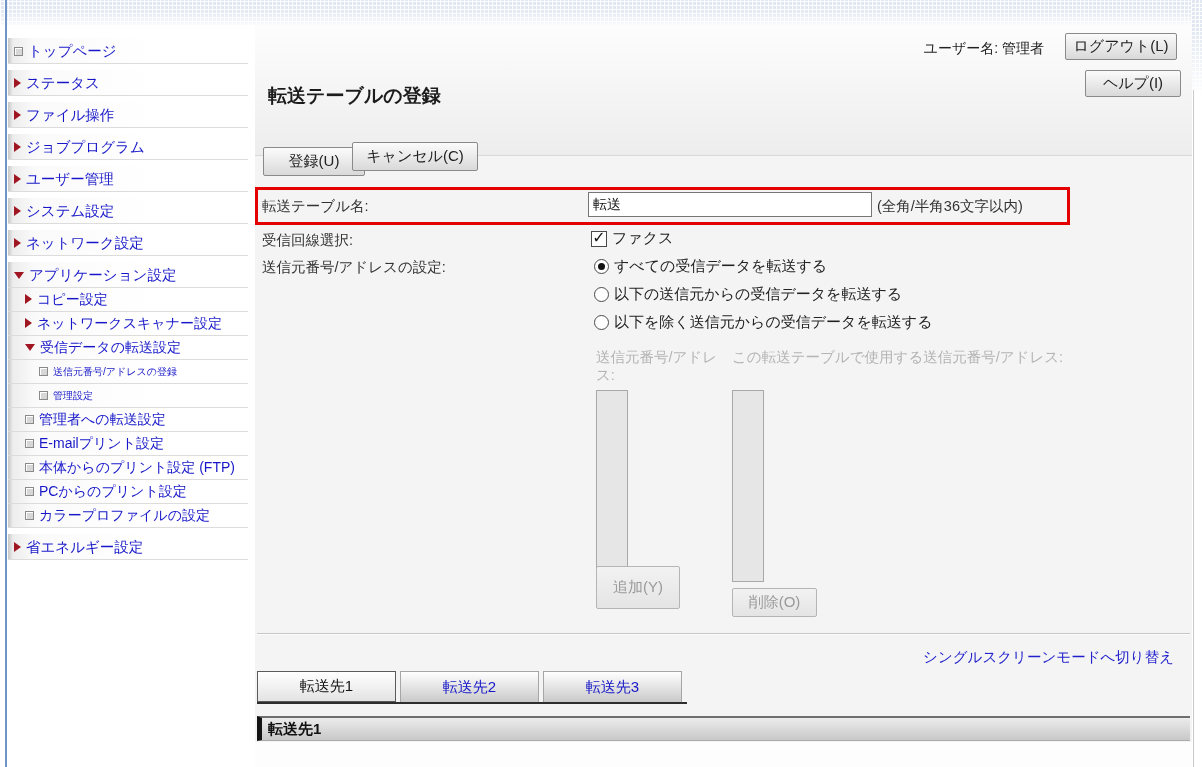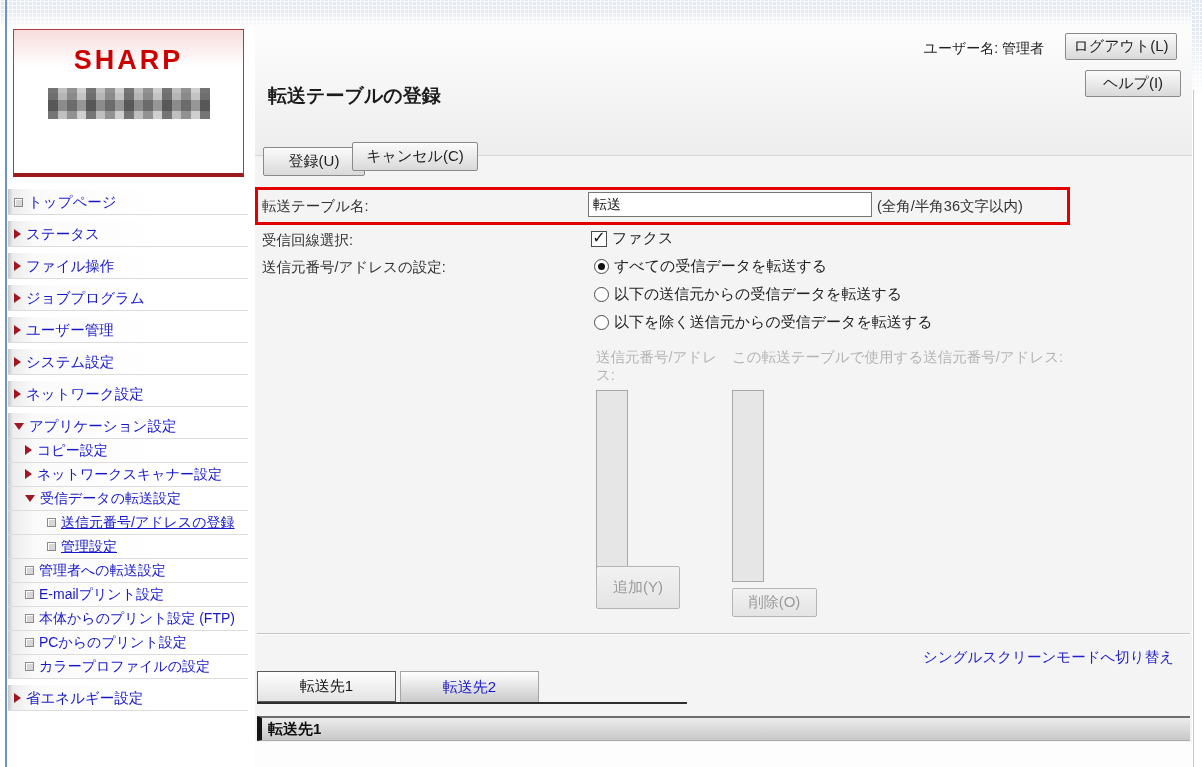--- a/index.html
+++ b/index.html
@@ -45,21 +45,21 @@
   .side-item {
     position:relative; display:flex; align-items:flex-start;
     color:#1717c9; line-height:17px;
     background:linear-gradient(to right, #c6c6c6 0, #ededed 5px, #fafafa 26px, #ffffff 60%);
     border-bottom:1px solid #dcdcdc;
     padding:3px 2px 3px 6px; cursor:pointer;
   }
   .side-item .lbl { word-break:break-all; }
   .lvl1 { margin-top:6px; padding-top:5px; font-size:14.5px; }
   .lvl2 { padding-left:17px; font-size:14px;text-align:center; }
-  .lvl3 { padding-left:39px; font-size:14px;text-decoration:underline; }
+  .lvl3 { padding-left:31px; font-size:10px; }
   .ic { flex:0 0 auto; margin-right:5px; }
   .ic.right-triangle-icon { width:0; height:0; margin-top:3px;
     border-left:7px solid #a01622; border-top:5px solid transparent; border-bottom:5px solid transparent; }
   .ic.down-triangle-icon { width:0; height:0; margin-top:5px;
     border-top:7px solid #a01622; border-left:5px solid transparent; border-right:5px solid transparent; }
   .ic.square-icon { width:9px; height:9px; margin-top:4px;
     background:#d7d7d7; border:1px solid #8a8a8a; box-shadow:inset 1px 1px 0 #fff; }
 
   
   #main { position:absolute; left:255px; top:25px; width:937px; bottom:0; background:#f4f4f4; }
@@ -132,24 +132,20 @@
 </style>
 </head>
 <body>
 
 <div id="top-strip" class="pattern"></div>
 <div id="right-strip" class="pattern"></div>
 <div id="left-blue-line"></div>
 <div id="right-gray-line"></div>
 
 <div id="sidebar">
-  <div id="logo-box">
-    <div id="logo-text">SHARP</div>
-    <div id="model-redacted"></div>
-  </div>
   <div id="nav">
       <div class="side-item lvl1">
         <span class="ic square-icon"></span>
         <span class="lbl">トップページ</span>
       </div>
       <div class="side-item lvl1">
         <span class="ic right-triangle-icon"></span>
         <span class="lbl">ステータス</span>
       </div>
       <div class="side-item lvl1">
@@ -273,20 +269,21 @@
   <div id="add-btn" class="abs btn disabled">追加(Y)</div>
   <div id="delete-btn" class="abs btn disabled">削除(O)</div>
 
   <div id="divider-2" class="abs hdivider"></div>
 
   <div id="mode-link" class="abs">シングルスクリーンモードへ切り替え</div>
 
   <div id="tabs" class="abs">
       <div class="tab active">転送先1</div>
       <div class="tab">転送先2</div>
+      <div class="tab">転送先3</div>
     </div>
   <div id="tab-underline" class="abs"></div>
 
   <div id="section-bar" class="abs">
     <span class="t">転送先1</span>
   </div>
   <div id="below-bar" class="abs"></div>
 </div>
 
 </body></html>

